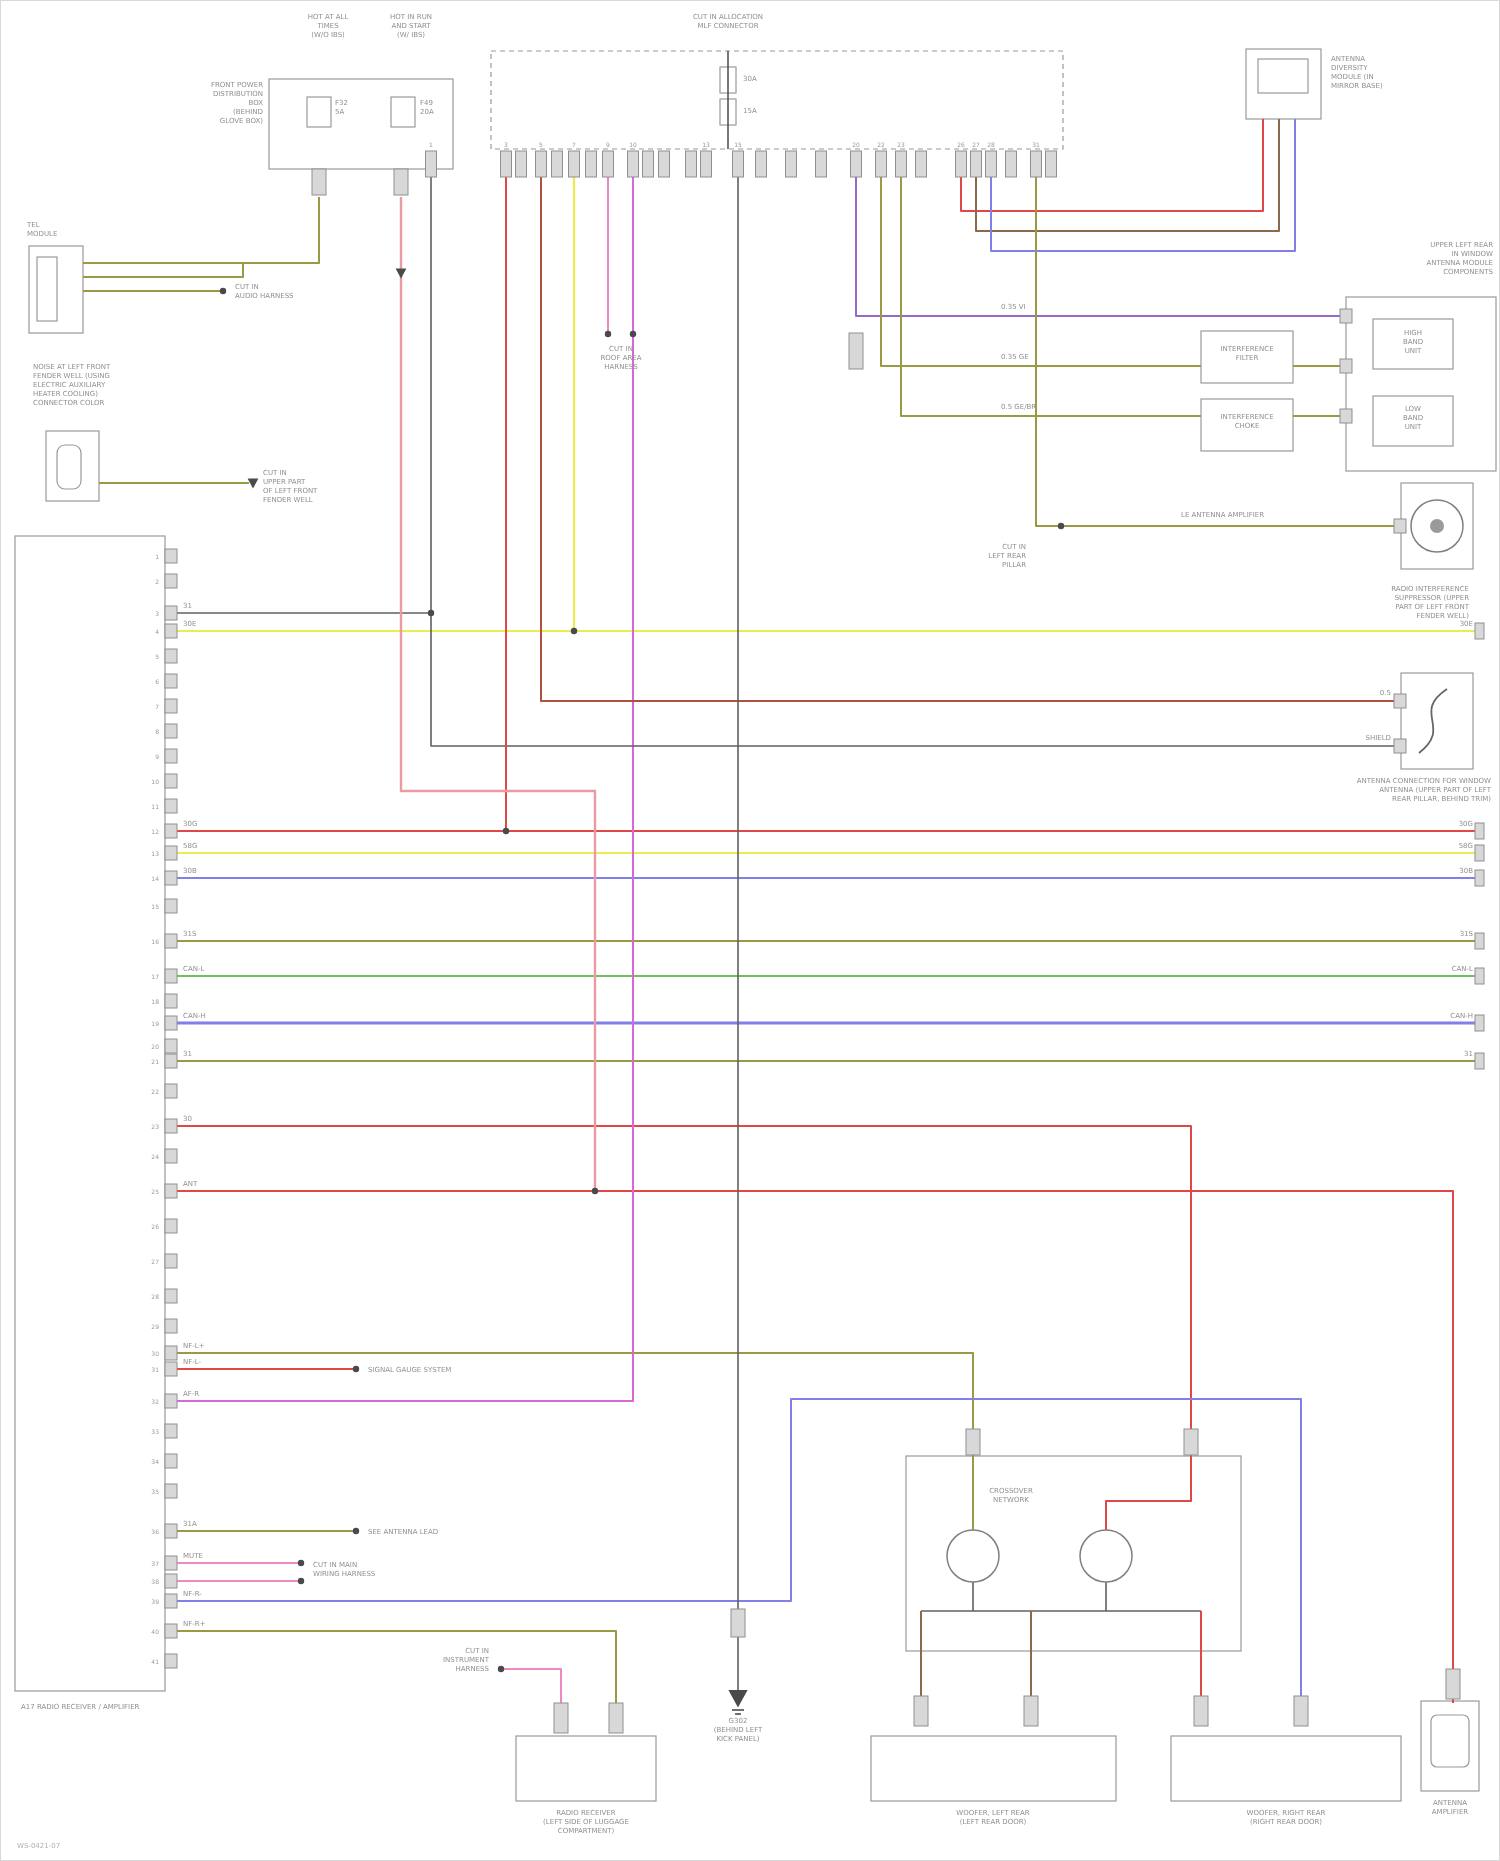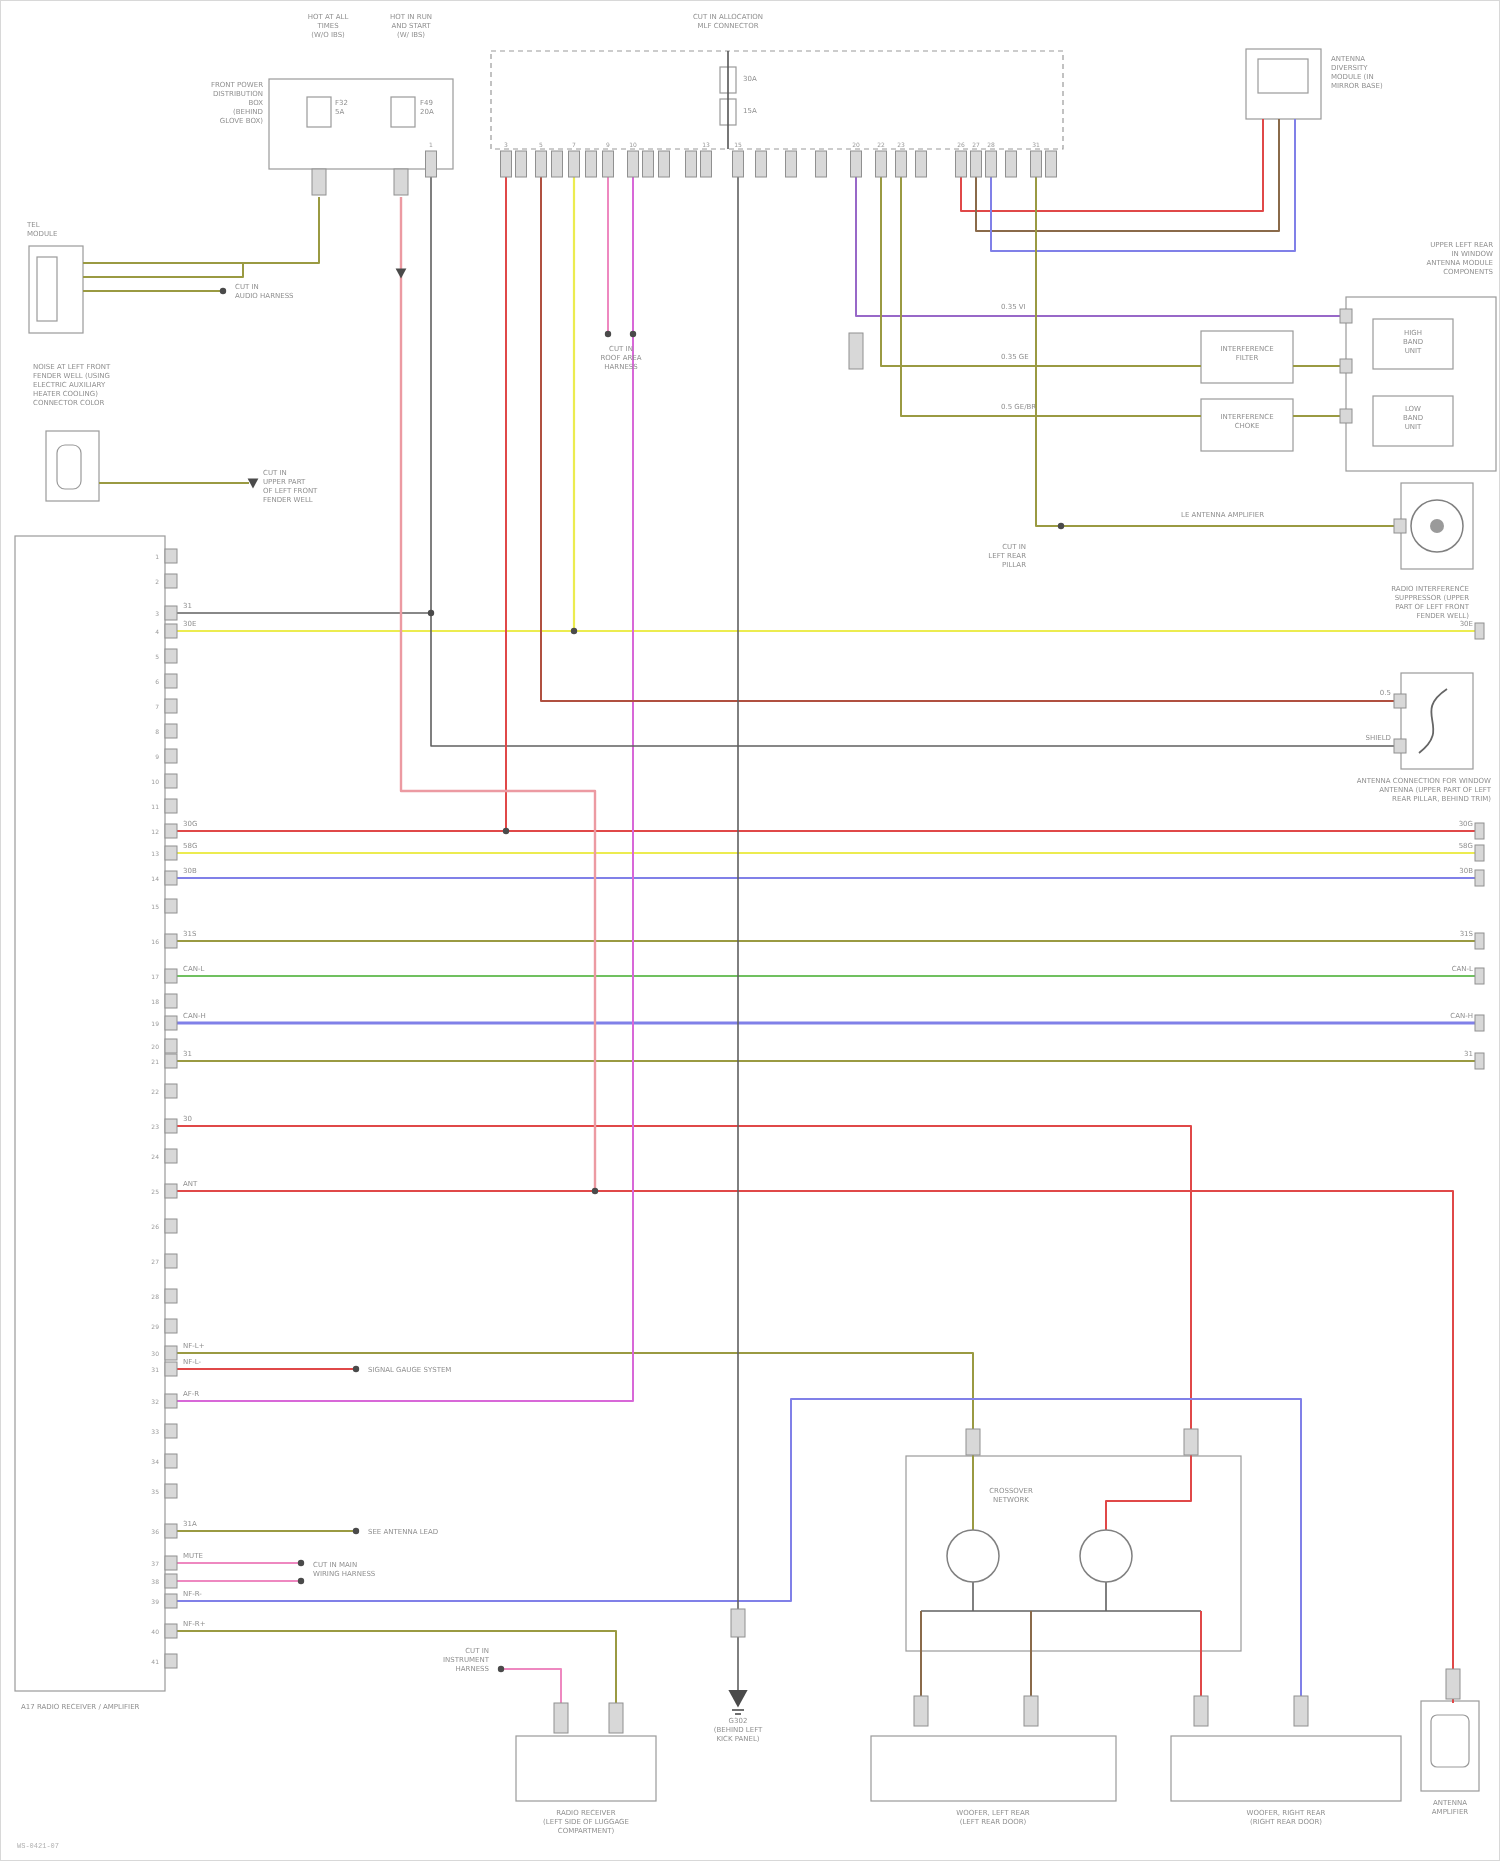--- a/index.html
+++ b/index.html
@@ -13,21 +13,20 @@
     font-family:"DejaVu Sans", sans-serif;
   }
   svg.canvas{
     position:absolute;left:0;top:0;
     filter:blur(0.7px);
   }
   .footer-code{
     position:absolute;left:16px;bottom:10px;
     font-size:7px;color:#b0b0b0;
     filter:blur(0.5px);
-    font-family:Liberation Mono, monospace;
   }
   text{font-family:"DejaVu Sans", sans-serif;}
 </style>
 </head>
 <body>
 
 <div class="page">
   <svg class="canvas" width="1500" height="1861" viewBox="0 0 1500 1861">
       <rect x="268" y="78" width="184" height="90" rx="0" fill="#ffffff" stroke="#9a9a9a" stroke-width="1.2" stroke-dasharray="none"></rect>
       <rect x="306" y="96" width="24" height="30" rx="0" fill="#ffffff" stroke="#9a9a9a" stroke-width="1.2" stroke-dasharray="none"></rect>

